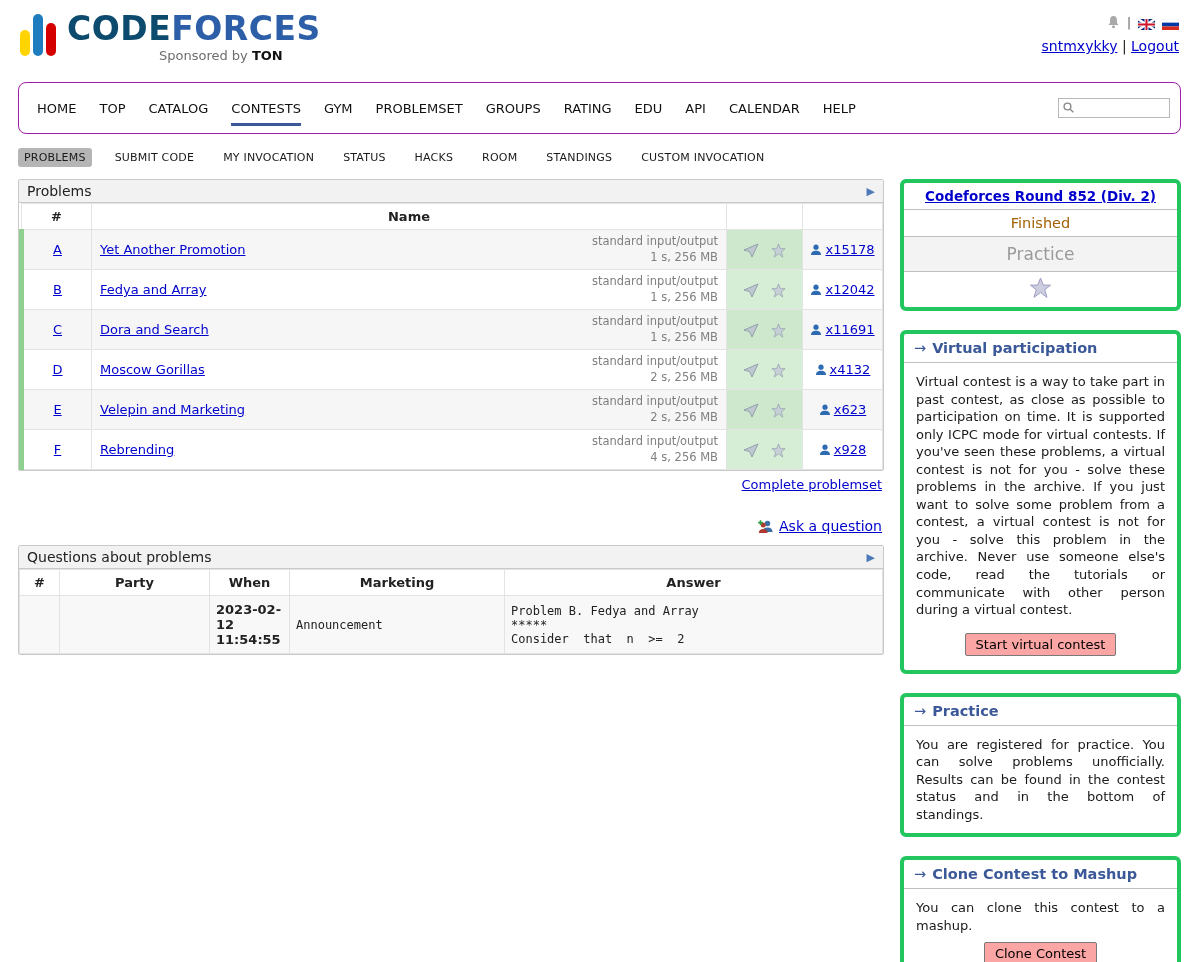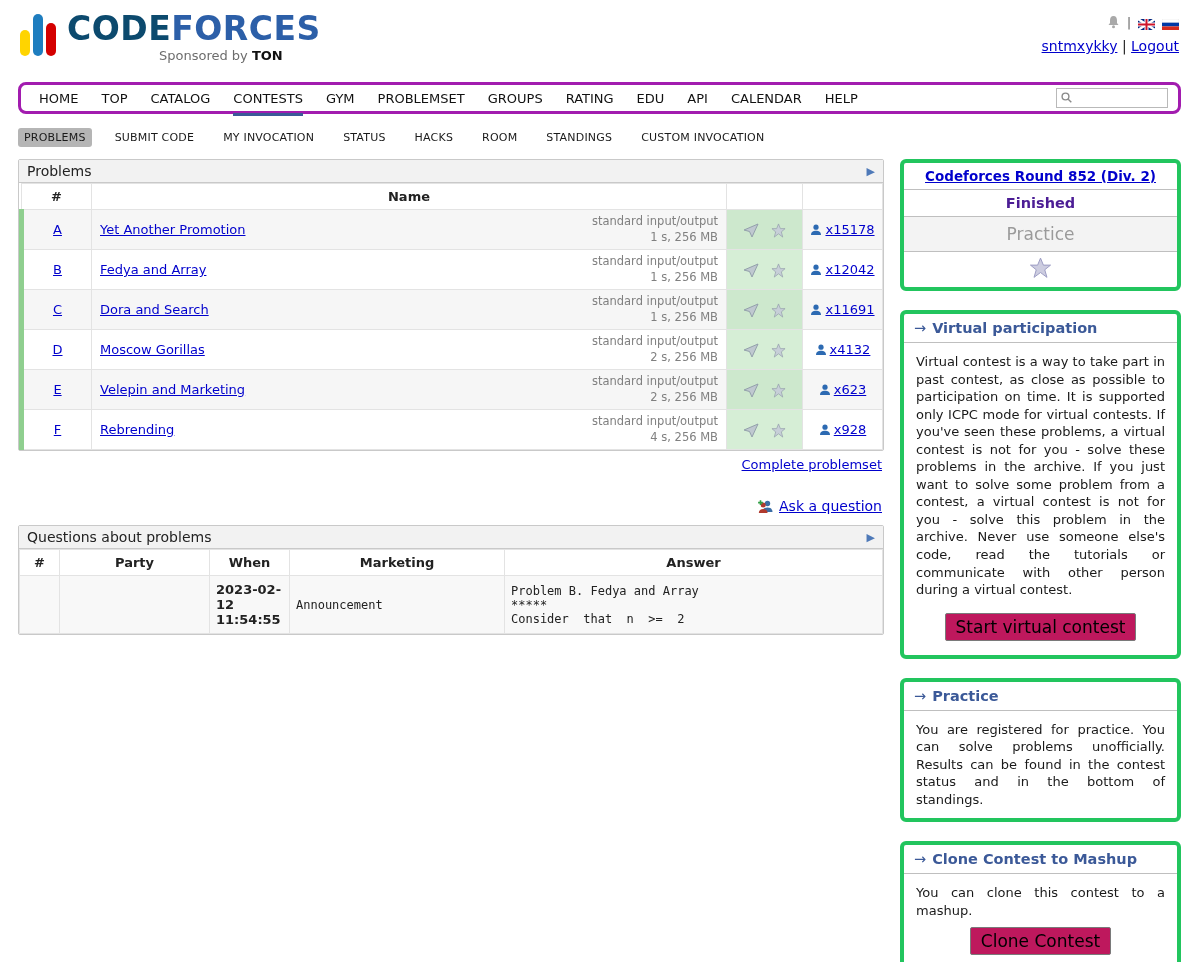--- a/index.html
+++ b/index.html
@@ -22,21 +22,21 @@
   .logo-tagline { font-size: 13px; color: #6d6d6d; margin-top: 3px; padding-left: 92px; }
   .logo-tagline b { color: #111; }
   .header-right { text-align: right; padding-top: 2px; }
   .header-icons { display: flex; align-items: center; justify-content: flex-end; gap: 7px; height: 18px; }
   .icon-sep { color: #555; font-size: 12px; }
   .flag { width: 17px; height: 11px; display: inline-block; cursor: pointer; }
   .header-user { margin-top: 6px; font-size: 14px; }
   .header-user .sep { color: #222; }
 
   
-  .mainnav { display: flex; justify-content: space-between; align-items: center; border: 3px solid #a21caf; border-radius: 8px; height: 32px; padding: 0 10px 0 18px; margin-bottom: 14px; }
+  .mainnav { display: flex; justify-content: space-between; align-items: center; border: 1px solid #a21caf; border-radius: 8px; height: 52px; padding: 0 10px 0 18px; margin-bottom: 14px; }
   .nav-items { display: flex; align-items: center; height: 100%; }
   .nav-item { text-decoration: none; color: #111; font-size: 13px; margin-right: 23px; padding: 10px 0 7px 0; border-bottom: 3px solid transparent; }
   .nav-item.active { border-bottom-color: #3b5998; }
   .nav-search { display: flex; align-items: center; border: 1px solid #b9b9b9; background: #fff; padding: 1px 4px; width: 112px; height: 20px; }
   .nav-search input { border: none; outline: none; width: 90px; font-size: 12px; margin-left: 4px; font-family: inherit; }
 
   
   .subnav { display: flex; align-items: center; margin: 2px 0 12px 0; }
   .subnav a { text-decoration: none; color: #1a1a1a; font-size: 11px; margin-right: 17px; padding: 3px 6px; letter-spacing: 0.2px; }
   .subnav a.active { background: #b5b5b5; border-radius: 3px; }
@@ -75,28 +75,28 @@
   td.q-when { font-weight: bold; text-align: left; font-size: 13px; }
   td.q-question, td.q-answer { font-family: "DejaVu Sans Mono", "Liberation Mono", monospace; font-size: 12px; white-space: pre-wrap; }
 
   
   .roundbox { border: 4px solid #22c55e; border-radius: 6px; margin-bottom: 19px; overflow: hidden; background: #fff; }
   .sb-caption { display: flex; align-items: center; padding: 6px 10px; border-bottom: 1px solid #bfbfbf; font-size: 14.5px; font-weight: bold; color: #3b5998; }
   .sb-caption .arrow { margin-right: 6px; font-weight: normal; }
   .cb-row { text-align: center; padding: 5px 6px; border-bottom: 1px solid #bfbfbf; }
   .cb-row:last-child { border-bottom: none; }
   .cb-title a { font-weight: bold; font-size: 13.5px; color: #0000cc; }
-  .cb-status { font-weight: bold; color: #4c1d95; font-size: 14.5px; }
+  .cb-status { font-weight: normal; color: #a16207; font-size: 14.5px; }
   .cb-mode { color: #9a9a9a; font-size: 17px; background: #f3f3f3; padding: 7px 6px; }
   .cb-star { padding: 5px; }
   .cb-star svg { cursor: pointer; }
   .sb-body { padding: 10px 12px; font-size: 13px; line-height: 1.35; text-align: justify; color: #1a1a1a; }
   .sb-body.center { }
   .sb-btn-row { text-align: center; padding: 4px 0 14px 0; }
-  button.btn { font-family: inherit; font-size: 17px; padding: 3px 10px; border: 1px solid #7a7a7a; background: #be185d; border-radius: 2px; color: #000; cursor: pointer; }
+  button.btn { font-family: inherit; font-size: 13px; padding: 3px 10px; border: 1px solid #7a7a7a; background: #fca5a5; border-radius: 2px; color: #000; cursor: pointer; }
   .materials-list { padding: 10px 8px 12px 18px; }
 </style>
 </head>
 <body>
 
 <div class="page">
 
   <div class="header">
     <a class="logo">
       <span class="logo-bars">

